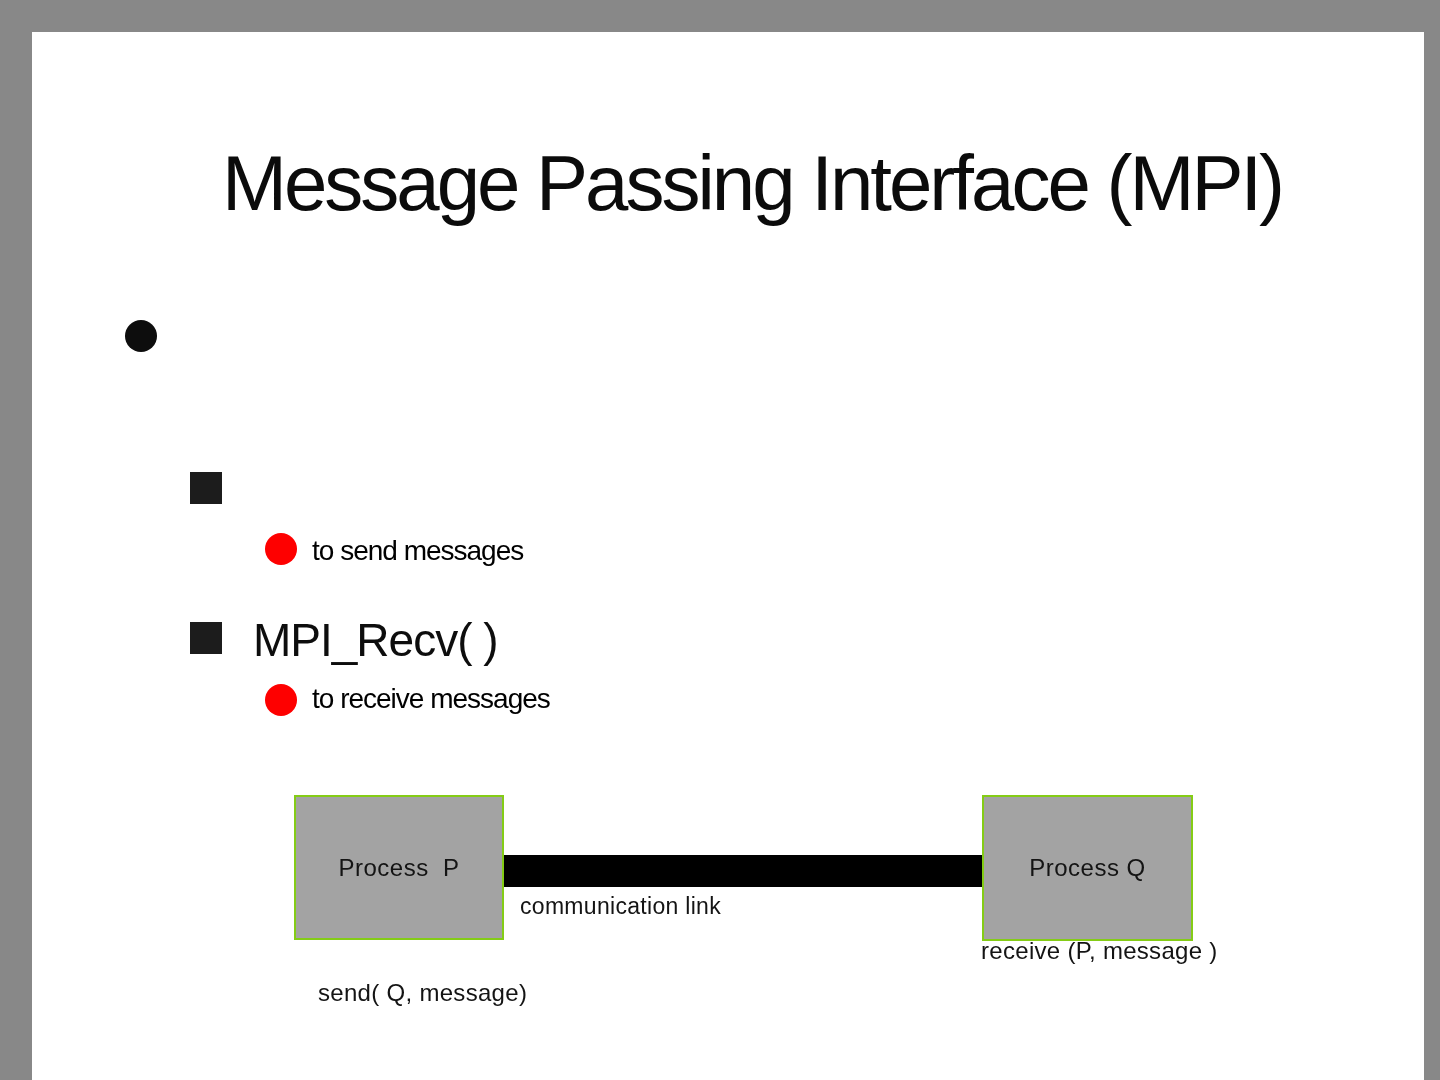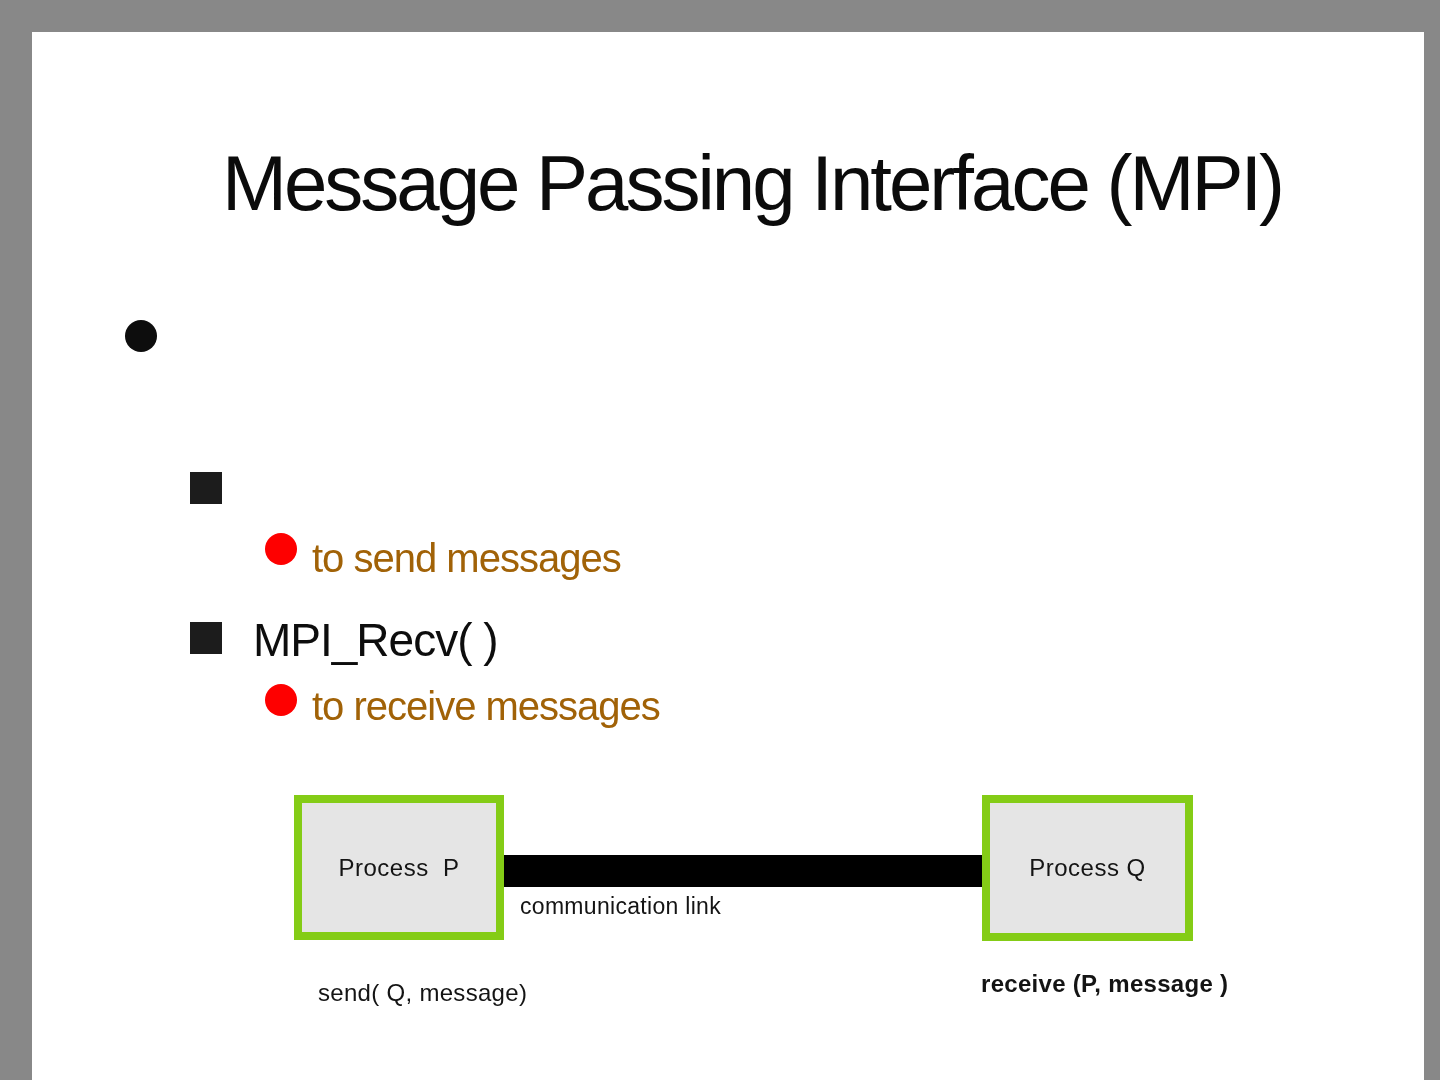--- a/index.html
+++ b/index.html
@@ -65,34 +65,34 @@
     letter-spacing: -1px;
     color: #0d0d0d;
     white-space: nowrap;
   }
   .lvl2.send { top: 417px; }
   .lvl2.recv { top: 567px; }
 
   .lvl3 {
     position: absolute;
     left: 264px;
-    font-size: 40px;
+    font-size: 28px;
     line-height: 1.1;
     letter-spacing: -1px;
-    color: #a16207;
+    color: #000000;
     white-space: nowrap;
   }
   .lvl3.send { top: 488px; }
   .lvl3.recv { top: 636px; }
 
   
   .proc-box {
     position: absolute;
-    border: 8px solid #84cc16;
-    background: #e5e5e5;
+    border: 2px solid #84cc16;
+    background: #a3a3a3;
     display: flex;
     align-items: center;
     justify-content: center;
     font-size: 24px;
     letter-spacing: 0.5px;
     color: #141414;
     white-space: pre;
   }
   .box-p { left: 262px; top: 763px; width: 210px; height: 145px; }
   .box-q { left: 950px; top: 763px; width: 211px; height: 146px; }
@@ -117,21 +117,21 @@
     white-space: nowrap;
   }
   .caption {
     position: absolute;
     font-size: 24px;
     letter-spacing: 0.3px;
     color: #141414;
     white-space: nowrap;
   }
   .cap-left  { left: 270px; top: 931px; }
-  .cap-right { left: 933px; top: 922px; font-weight: bold; }
+  .cap-right { left: 933px; top: 889px; }
 </style>
 </head>
 <body>
 
 <div class="slide">
 
   <div class="title">Message Passing Interface (MPI)</div>
 
   <span class="dot-bullet dot-l1"></span>
 

